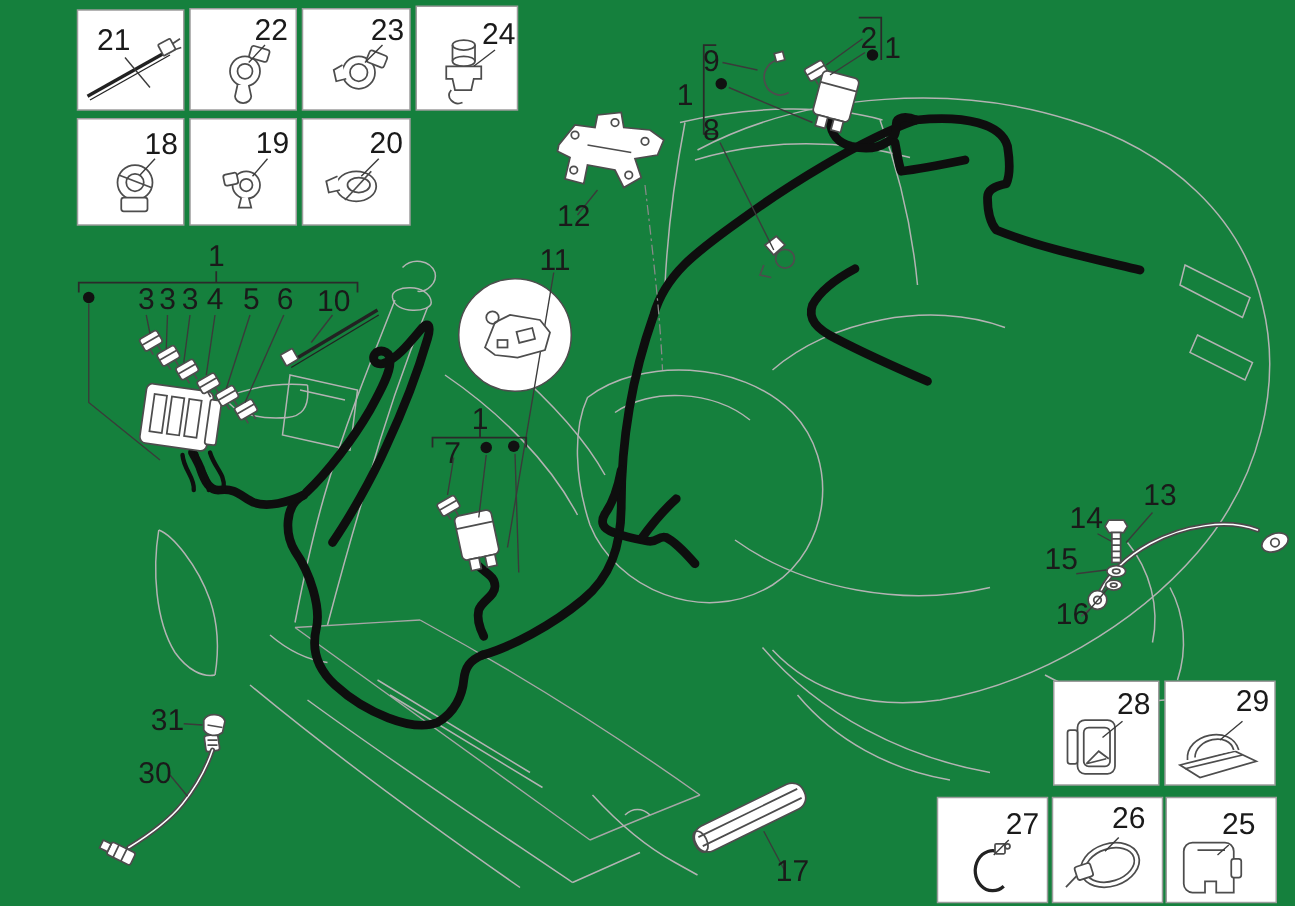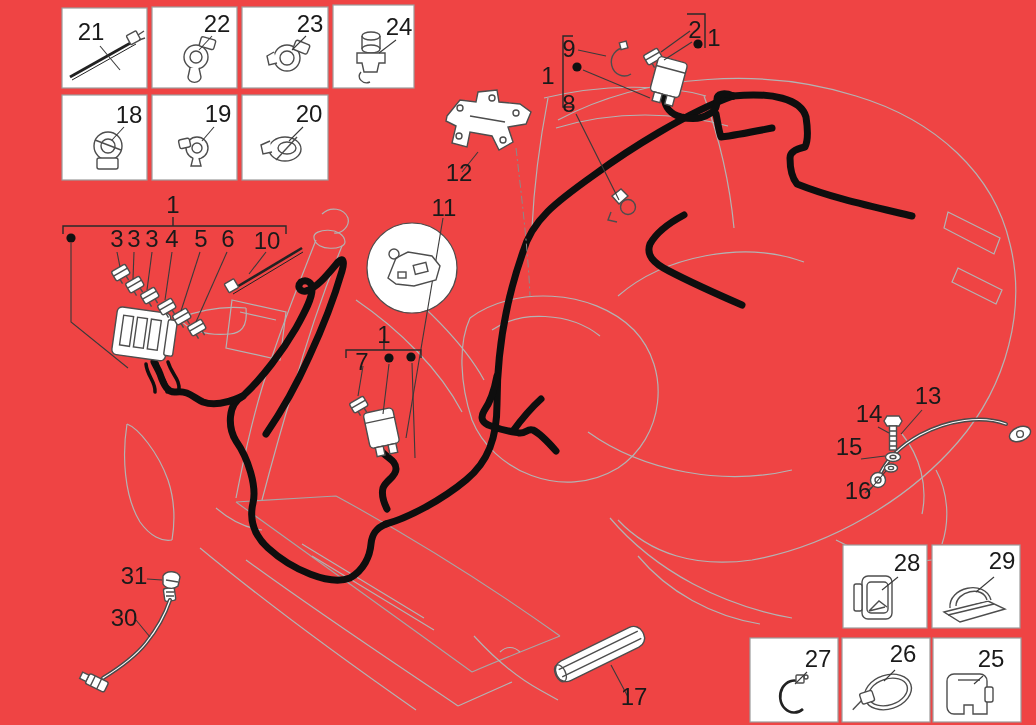--- a/index.html
+++ b/index.html
@@ -1,16 +1,16 @@
 <!DOCTYPE html>
 <html><head>
 <meta charset="utf-8">
 <style>
   html,body{margin:0;padding:0;background:#fff;}
-  .stage{position:relative;width:1036px;height:725px;background:#ef4444;overflow:hidden;
+  .stage{position:relative;width:1036px;height:725px;background:#15803d;overflow:hidden;
          font-family:"Liberation Sans", sans-serif;}
   svg{display:block}
   text.callout{font-family:"Liberation Sans", sans-serif;font-size:24px;fill:#1a1a1a;}
   .pbox{fill:#fff;stroke:#9c9c9c;stroke-width:1.2;}
   .lead{stroke:#3a3a3a;stroke-width:1.1;fill:none;}
   .brk{stroke:#2a2a2a;stroke-width:1.4;fill:none;}
   .sc{stroke:#b3b3b3;stroke-width:1.2;fill:none;}
   .sc2{stroke:#a6a6a6;stroke-width:1.1;fill:none;}
   .part{stroke:#4d4d4d;stroke-width:1.4;fill:#fff;}
   .partn{stroke:#4d4d4d;stroke-width:1.4;fill:none;}

